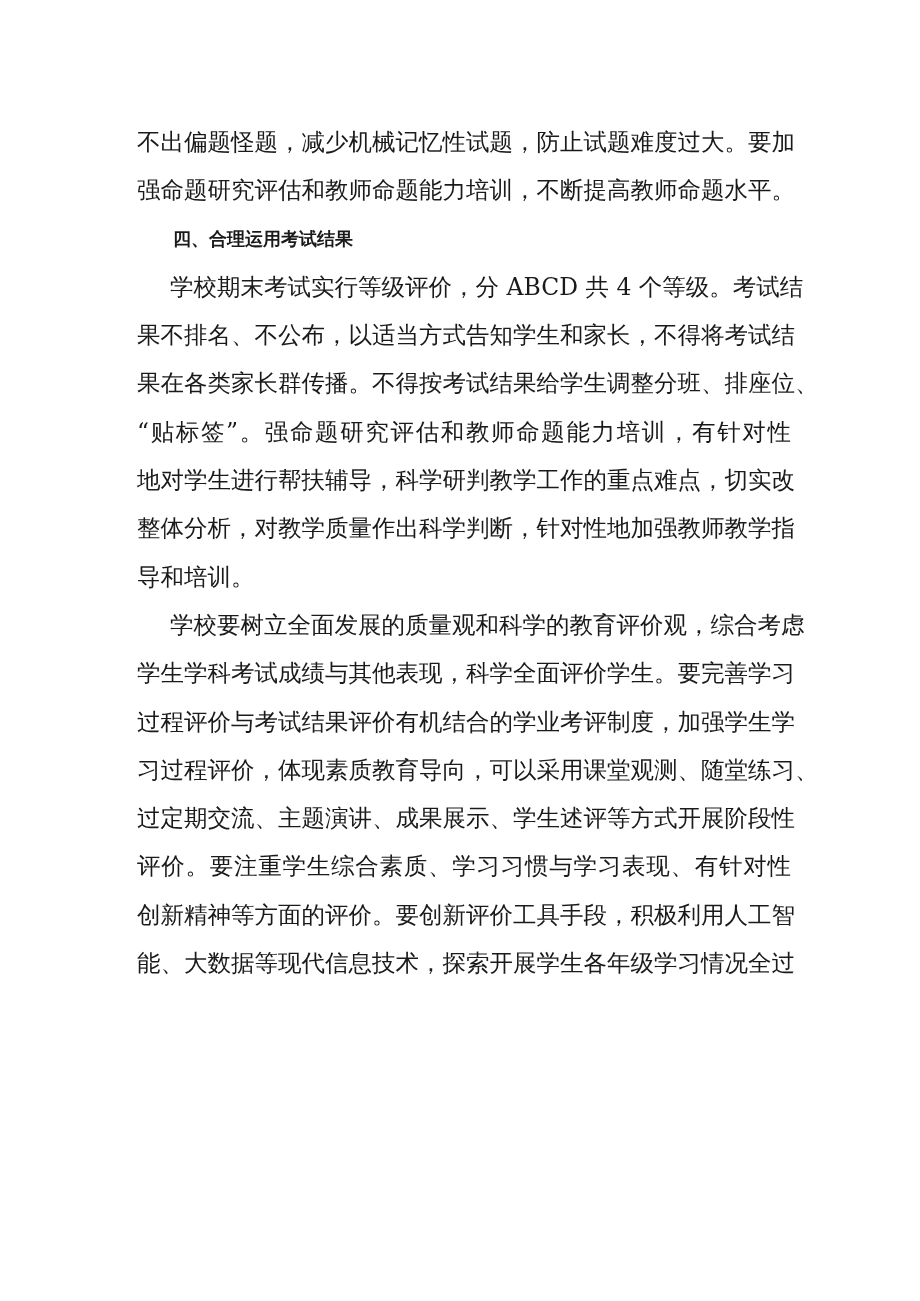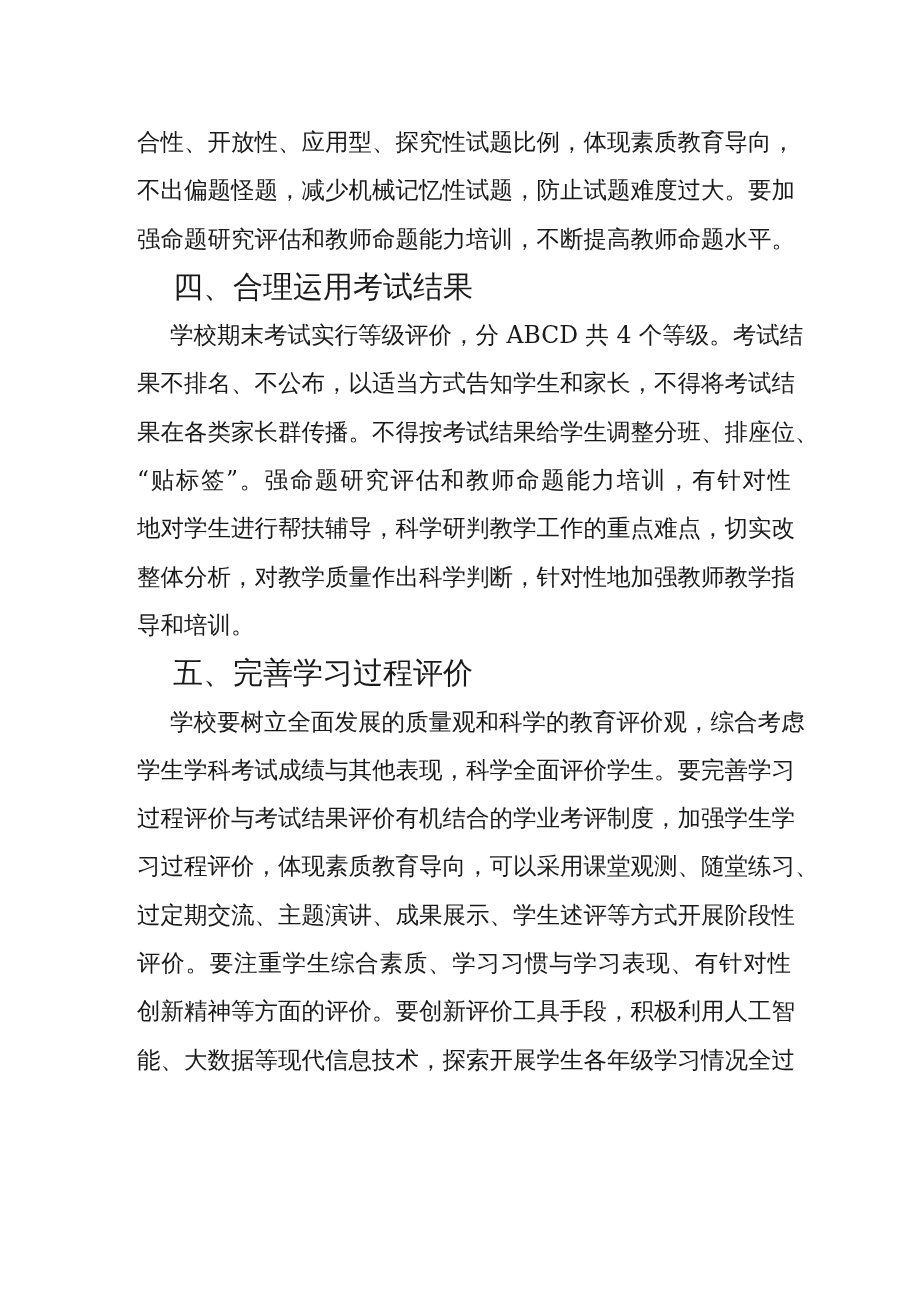--- a/index.html
+++ b/index.html
@@ -19,51 +19,49 @@
     white-space: nowrap;
     text-align: justify;
     text-align-last: justify;
     letter-spacing: 0;
   }
   .line.last { text-align-last: left; }
   .line.indent { padding-left: 33px; }
   .heading {
     height: 48.3px;
     line-height: 48.3px;
-    font-size: 30px;
-    font-weight: normal;
+    font-size: 18px;
+    font-weight: bold;
     padding-left: 36px;
     font-family: "DejaVu Sans", "Liberation Sans", sans-serif;
     white-space: nowrap;
   }
 </style>
 </head>
 <body>
 
 <div class="page">
 
   <div>
-    <div class="line">合性、开放性、应用型、探究性试题比例，体现素质教育导向，</div>
     <div class="line">不出偏题怪题，减少机械记忆性试题，防止试题难度过大。要加</div>
     <div class="line last">强命题研究评估和教师命题能力培训，不断提高教师命题水平。</div>
   </div>
 
   <div class="heading">四、合理运用考试结果</div>
 
   <div>
     <div class="line indent">学校期末考试实行等级评价，分 ABCD 共 4 个等级。考试结</div>
     <div class="line">果不排名、不公布，以适当方式告知学生和家长，不得将考试结</div>
     <div class="line">果在各类家长群传播。不得按考试结果给学生调整分班、排座位、</div>
     <div class="line">“贴标签”。强命题研究评估和教师命题能力培训，有针对性</div>
     <div class="line">地对学生进行帮扶辅导，科学研判教学工作的重点难点，切实改</div>
     <div class="line">整体分析，对教学质量作出科学判断，针对性地加强教师教学指</div>
     <div class="line last">导和培训。</div>
   </div>
 
-  <div class="heading">五、完善学习过程评价</div>
 
   <div>
     <div class="line indent">学校要树立全面发展的质量观和科学的教育评价观，综合考虑</div>
     <div class="line">学生学科考试成绩与其他表现，科学全面评价学生。要完善学习</div>
     <div class="line">过程评价与考试结果评价有机结合的学业考评制度，加强学生学</div>
     <div class="line">习过程评价，体现素质教育导向，可以采用课堂观测、随堂练习、</div>
     <div class="line">过定期交流、主题演讲、成果展示、学生述评等方式开展阶段性</div>
     <div class="line">评价。要注重学生综合素质、学习习惯与学习表现、有针对性</div>
     <div class="line">创新精神等方面的评价。要创新评价工具手段，积极利用人工智</div>
     <div class="line">能、大数据等现代信息技术，探索开展学生各年级学习情况全过</div>

